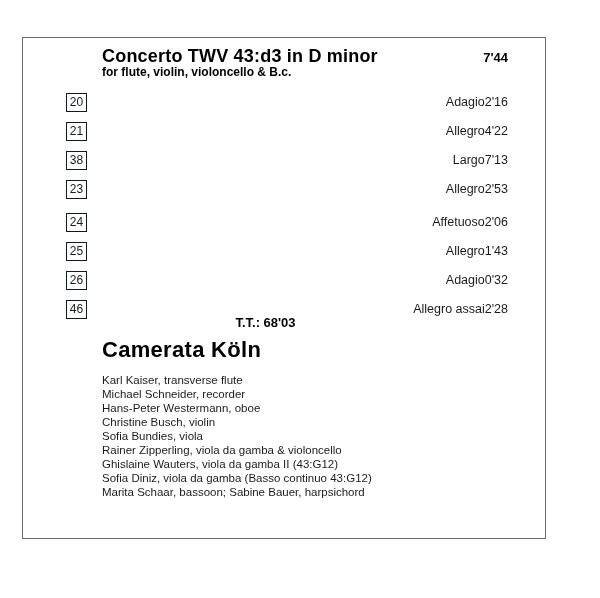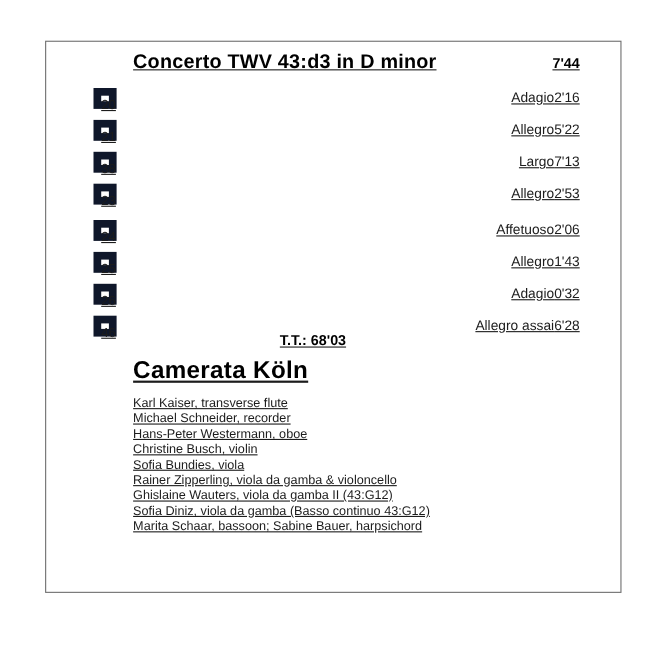--- a/index.html
+++ b/index.html
@@ -6,26 +6,25 @@
   html, body {
     width: 600px; height: 598px;
     background: #ffffff;
     font-family: "Liberation Sans", "DejaVu Sans", sans-serif;
     color: #1c1c1c;
     overflow: hidden;
   }
   .sheet { position: relative; width: 600px; height: 598px; background: #fff; }
   .panel {
     position: absolute;
-    left: 41px; top: 37px;
+    left: 22px; top: 37px;
     width: 524px; height: 502px;
     border: 1px solid #6e6e6e;
     background: #fff;
     padding-top: 9px;
-    text-decoration: underline;
   }
   
   .work-header {
     display: flex;
     align-items: flex-start;
     padding-left: 79px;
     padding-right: 37px;
   }
   .work-titles { flex: 1 1 auto; }
   .work-title {
@@ -55,21 +54,21 @@
   .track-row {
     display: flex;
     align-items: center;
     height: 20px;
     margin-bottom: 9px;
     padding-left: 43px;
     padding-right: 37px;
   }
   .track-num {
     width: 21px; height: 19px;
-    border: 7px solid #0f172a;
+    border: 1px solid #0f172a;
     font-size: 12px;
     line-height: 17px;
     text-align: center;
     color: #1c1c1c;
     flex: 0 0 auto;
   }
   .track-label {
     margin-left: 15px;
     font-size: 12.5px;
     color: #1c1c1c;
@@ -111,33 +110,34 @@
 </style>
 </head>
 <body>
 
 <div class="sheet">
   <div class="panel">
     <div id="works">
         <div class="work-header">
           <div class="work-titles">
             <div class="work-title">Concerto TWV 43:d3 in D minor</div>
+            <div class="work-subtitle">for flute, violin, violoncello &amp; B.c.</div>
           </div>
           <div class="work-duration">7'44</div>
         </div>
         <div class="tracks">
           <div class="track-row">
             <div class="track-num">20</div>
             <div class="track-label">Adagio</div>
             <div class="track-duration">2'16</div>
           </div>
           <div class="track-row">
             <div class="track-num">21</div>
             <div class="track-label">Allegro</div>
-            <div class="track-duration">5'22</div>
+            <div class="track-duration">4'22</div>
           </div>
           <div class="track-row">
             <div class="track-num">38</div>
             <div class="track-label">Largo</div>
             <div class="track-duration">7'13</div>
           </div>
           <div class="track-row">
             <div class="track-num">23</div>
             <div class="track-label">Allegro</div>
             <div class="track-duration">2'53</div>
@@ -155,21 +155,21 @@
             <div class="track-duration">1'43</div>
           </div>
           <div class="track-row">
             <div class="track-num">26</div>
             <div class="track-label">Adagio</div>
             <div class="track-duration">0'32</div>
           </div>
           <div class="track-row">
             <div class="track-num">46</div>
             <div class="track-label">Allegro assai</div>
-            <div class="track-duration">6'28</div>
+            <div class="track-duration">2'28</div>
           </div>
         </div>
       </div>
     <div class="tt-row">T.T.: 68'03</div>
     <div class="ensemble">
       <div class="ensemble-name">Camerata Köln</div>
       <div class="performers" id="performers">
           <div class="performer-line">Karl Kaiser, transverse flute</div>
           <div class="performer-line">Michael Schneider, recorder</div>
           <div class="performer-line">Hans-Peter Westermann, oboe</div>

